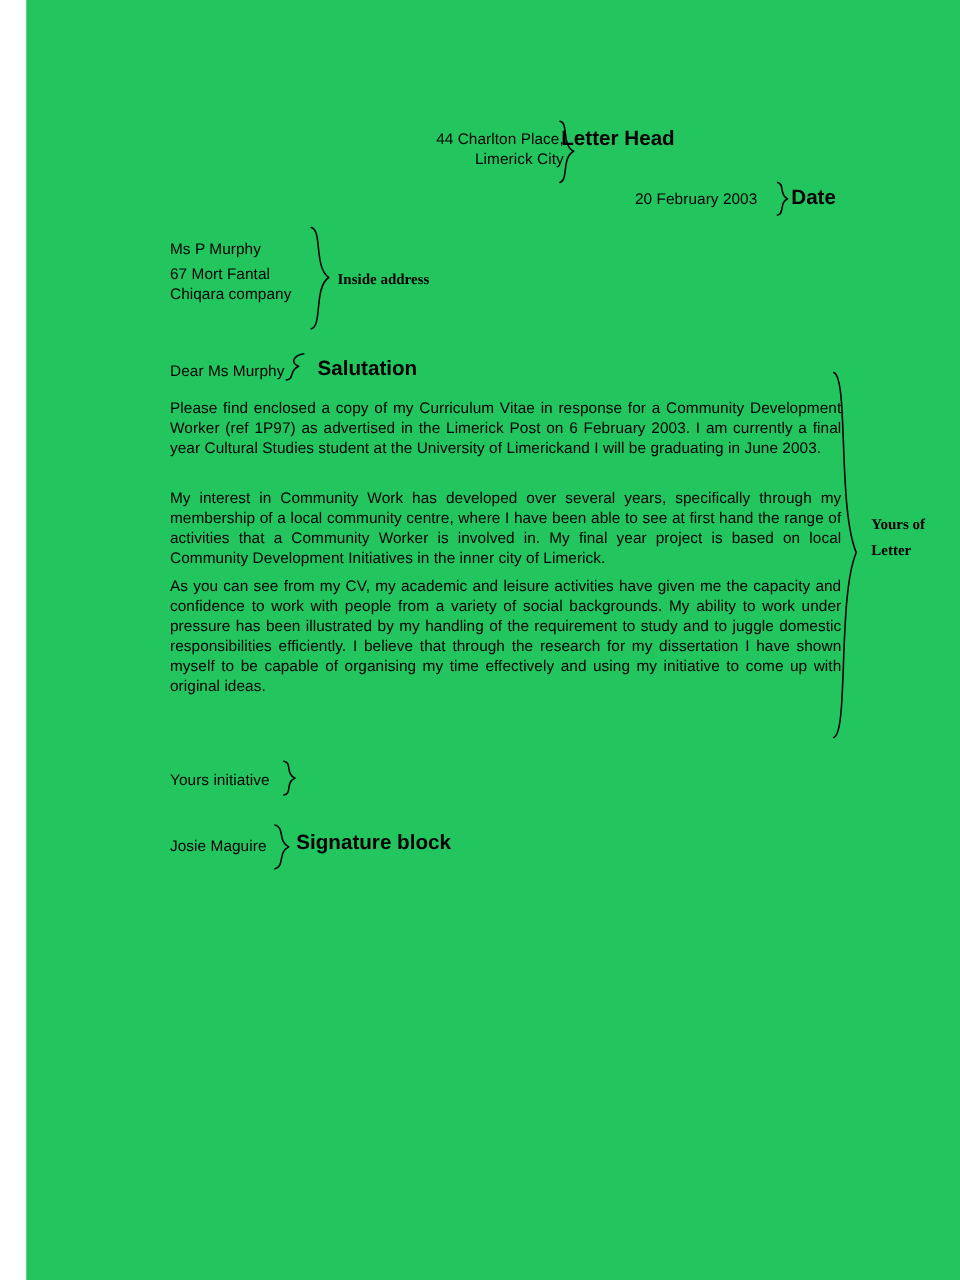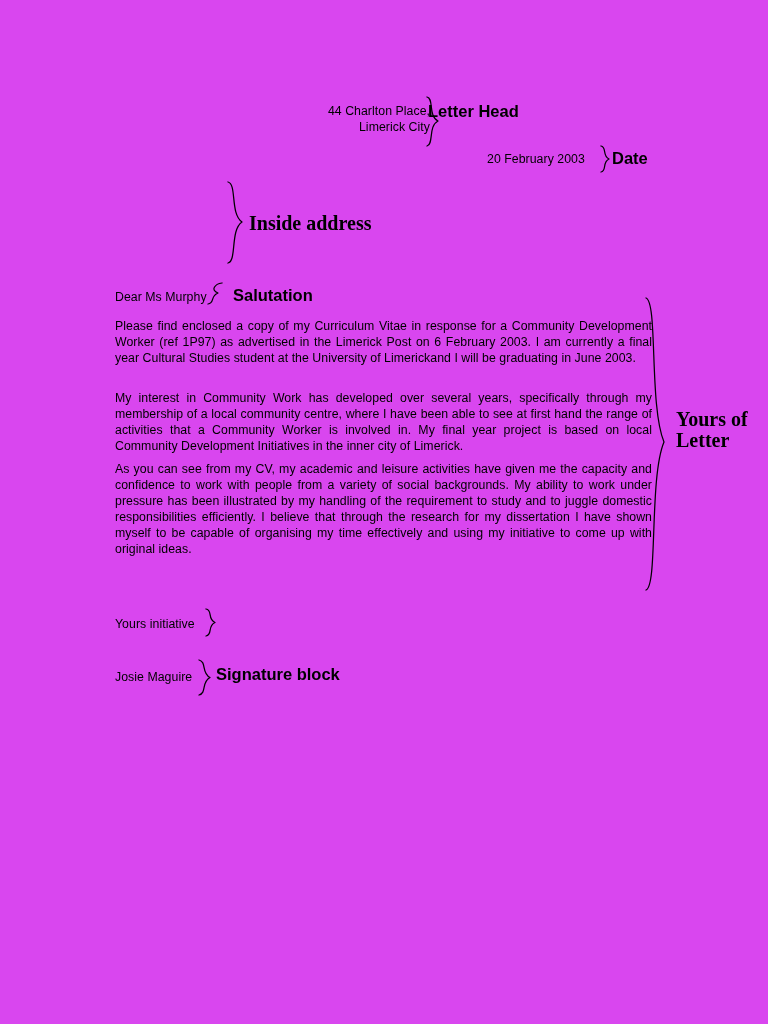--- a/index.html
+++ b/index.html
@@ -12,21 +12,22 @@
     height: 1024px;
     position: relative;
     font-family: "Liberation Sans", sans-serif;
     color: #000000;
     overflow: hidden;
   }
 
   .page {
     position: absolute;
     inset: 0;
-    background: #d946ef;
+    background: #22c55e;
+    margin-left: 21px;
   }
 
   
   .abs { position: absolute; }
 
   
   .letter-text {
     font-family: "Liberation Sans", sans-serif;
     font-size: 12.3px;
     line-height: 16px;
@@ -39,21 +40,21 @@
     font-family: "Liberation Sans", sans-serif;
     font-weight: bold;
     font-size: 16.5px;
     line-height: 19px;
     color: #000000;
     white-space: nowrap;
   }
   .label-serif {
     font-family: "Liberation Serif", serif;
     font-weight: bold;
-    font-size: 20px;
+    font-size: 12px;
     line-height: 21px;
     color: #000000;
     white-space: nowrap;
   }
 
   
   .brace svg { display: block; overflow: visible; }
   .brace path {
     fill: none;
     stroke: #000000;
@@ -128,20 +129,25 @@
   <div class="abs letter-text" id="date-text">20 February 2003</div>
 
   <div class="abs brace" id="brace-date">
     <svg width="13" height="28" viewBox="0 0 13 28">
       <path d="M2 1 C 8 2, 3 11, 10 14 C 3 17, 8 26, 2 27"></path>
     </svg>
   </div>
 
   <div class="abs label-sans" id="label-date">Date</div>
 
+  <div class="abs letter-text" id="inside-address">
+    <span class="ln">Ms P Murphy</span>
+    <span class="ln ln2">67 Mort Fantal</span>
+    <span class="ln">Chiqara company</span>
+  </div>
 
   <div class="abs brace" id="brace-inside">
     <svg width="24" height="84" viewBox="0 0 24 84">
       <path d="M4 1 C 13 3, 6 33, 18 41 C 6 49, 13 80, 4 82"></path>
     </svg>
   </div>
 
   <div class="abs label-serif" id="label-inside">Inside address</div>
 
   <div class="abs letter-text" id="salutation-text">Dear Ms Murphy</div>

